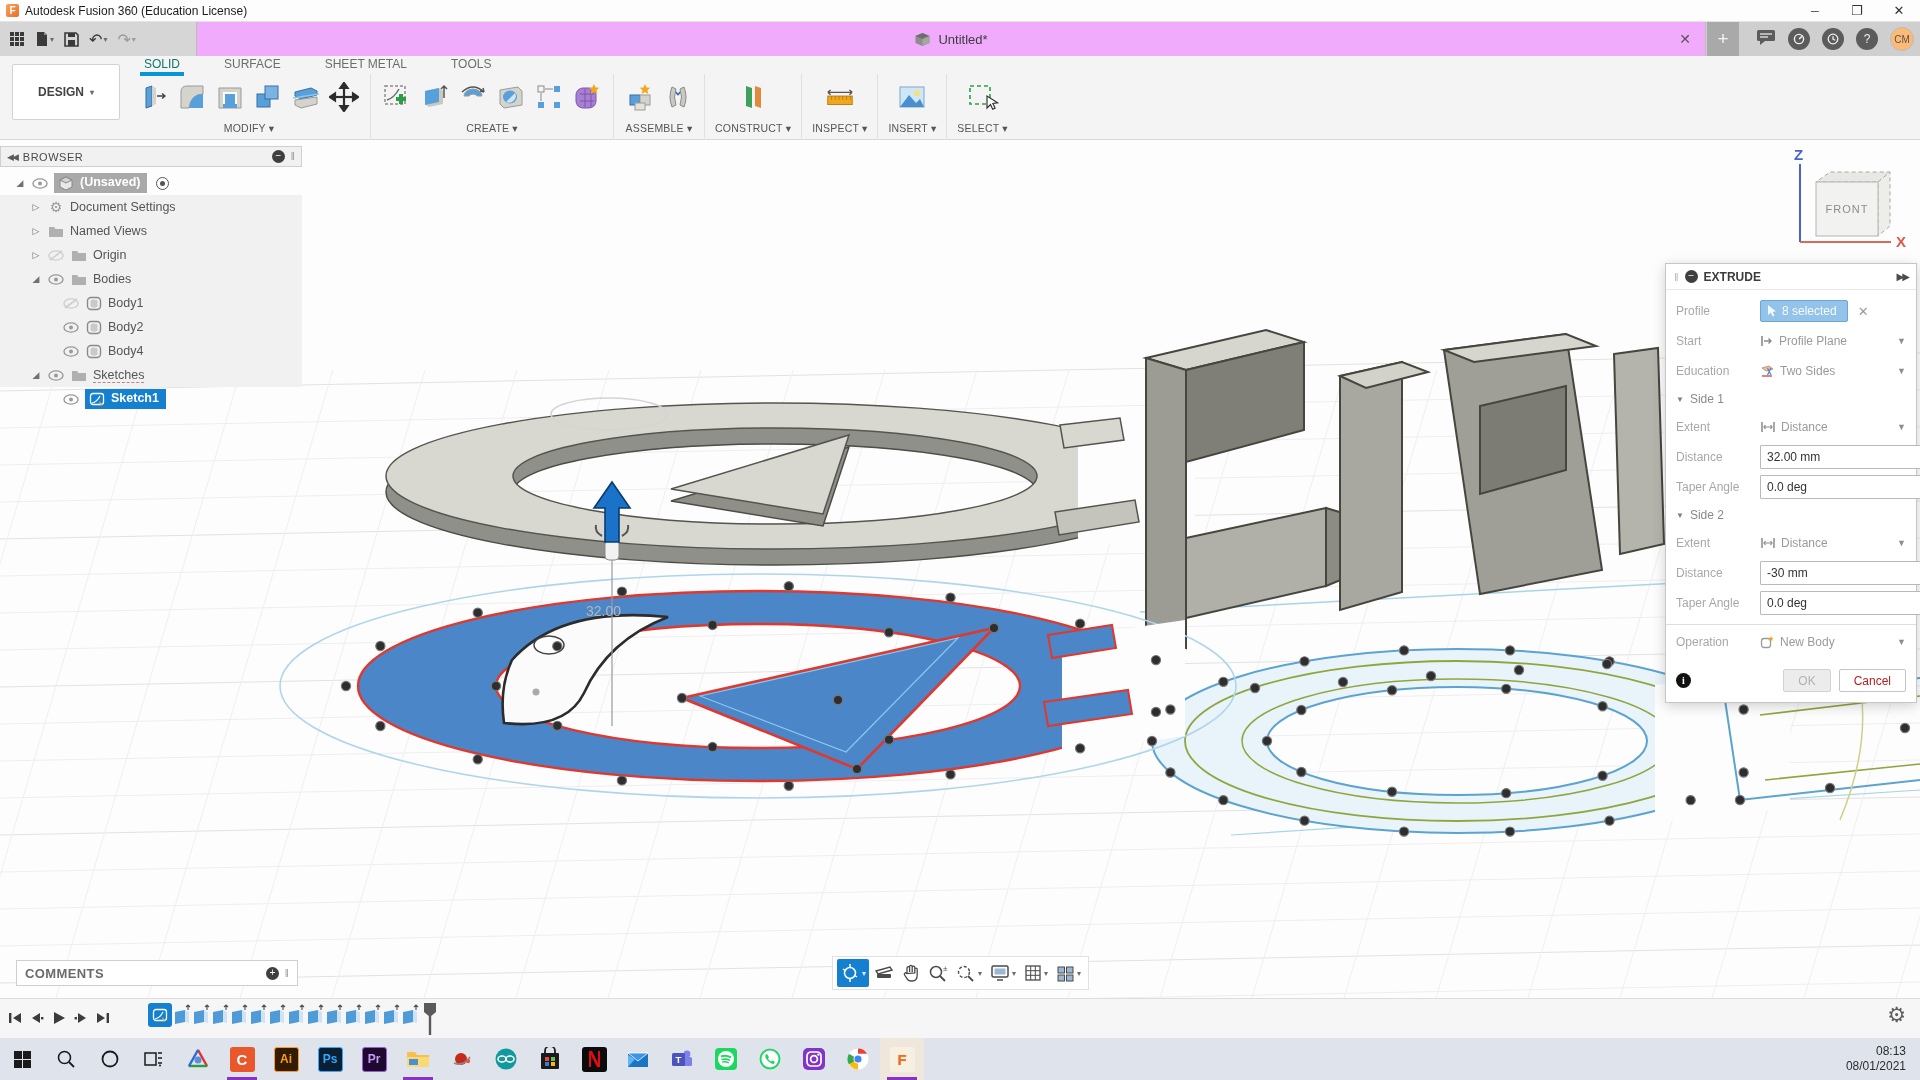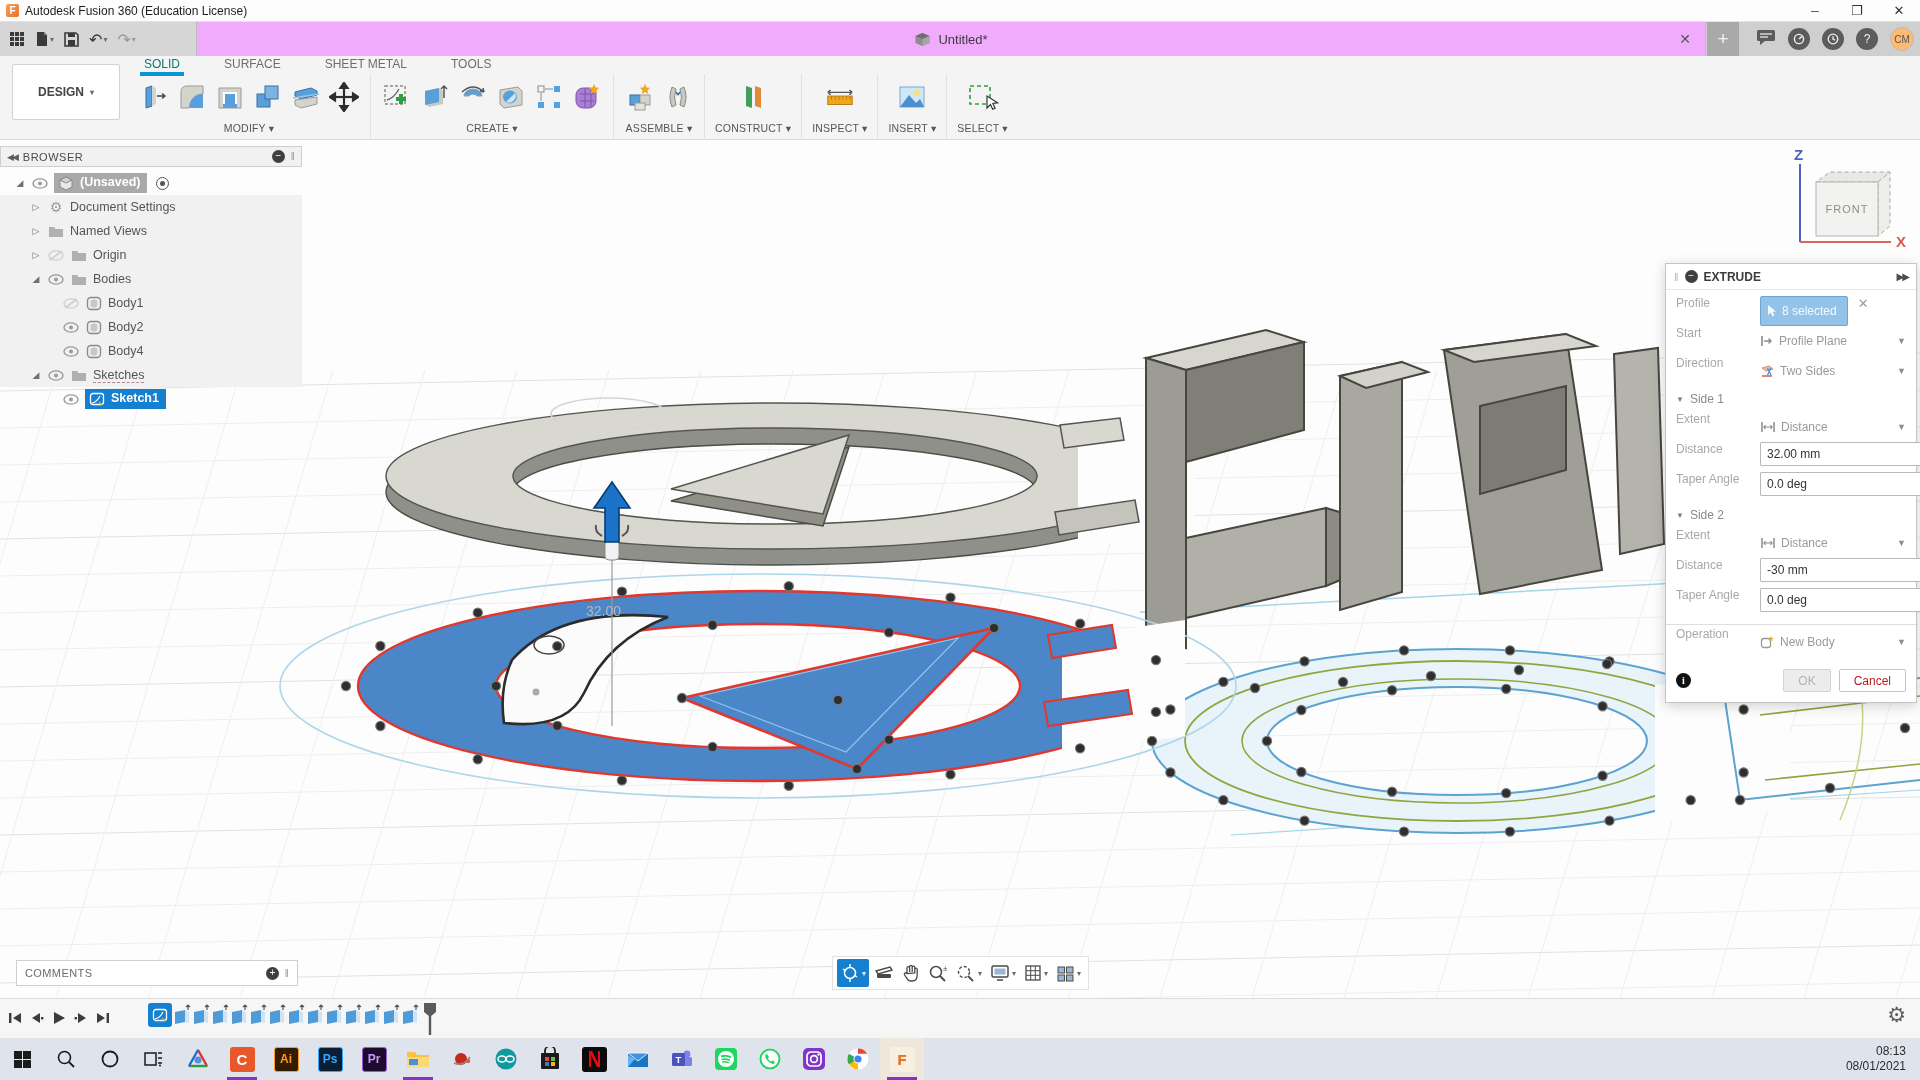--- a/index.html
+++ b/index.html
@@ -69,39 +69,39 @@
   .radio-circle i { width:5px; height:5px; background:#555; border-radius:50%; }
 
   
   .dialog { position:absolute; left:1665px; top:123px; width:252px; background:#fff; border:1px solid #c6c6c6; box-shadow:0 3px 12px rgba(0,0,0,.18); font-size:12px; }
   .dlg-header { height:26px; display:flex; align-items:center; padding:0 8px; gap:6px; border-bottom:1px solid #e8e8e8; }
   .dlg-grip { color:#b5b5b5; font-size:11px; }
   .dlg-dot { width:13px; height:13px; border-radius:50%; background:#3f3f3f; color:#fff; font-size:10px; line-height:11px; text-align:center; }
   .dlg-title { flex:1; color:#3c3c3c; font-weight:bold; font-size:12px; }
   .dlg-pin { color:#4c4c4c; font-size:10px; letter-spacing:-2px; }
   .dlg-body { padding:6px 10px 4px 10px; }
-  .dlg-row { display:flex; height:30px; }
+  .dlg-row { display:flex; align-items:center; height:30px; }
   .dlg-label { width:84px; color:#a8a8a8; flex:none; }
   .dlg-ctl { flex:1; display:flex; align-items:center; gap:5px; color:#9a9a9a; }
   .dd-caret { margin-left:auto; color:#8d8d8d; font-size:9px; }
   .profile-chip { background:#93c3e8; border:1px solid #6ba6d4; border-radius:2px; color:rgba(255,255,255,.92); padding:3px 10px 3px 6px; display:flex; gap:5px; align-items:center; }
   .chip-x { color:#9a9a9a; font-size:13px; margin-left:10px; }
   .sec-header { height:26px; display:flex; align-items:center; gap:6px; color:#8a8a8a; font-size:12px; }
   .sec-tri { font-size:8px; color:#7d7d7d; }
   .dlg-input { flex:1; height:24px; border:1px solid #b9b9b9; border-radius:1px; padding:0 6px; font-size:12px; color:#333; font-family:"Liberation Sans",sans-serif; background:#fff; }
   .dlg-divider { border-top:1px solid #dedede; margin:6px -10px 2px -10px; }
   .dlg-footer { display:flex; align-items:center; padding:8px 10px 10px 10px; gap:8px; }
   .info-dot { width:15px; height:15px; background:#111; color:#fff; border-radius:50%; font-size:10px; font-weight:bold; display:flex; align-items:center; justify-content:center; font-family:"Liberation Serif",serif; }
   .btn { height:23px; padding:4px 14px; border-radius:2px; font-size:12px; display:flex; align-items:center; }
   .btn.ok { margin-left:auto; background:#ececec; border:1px solid #d2d2d2; color:#b2b2b2; }
   .btn.cancel { background:#fff; border:1px solid #c4c4c4; color:#b91c1c; }
 
   
   .comments { position:absolute; left:16px; top:820px; width:282px; height:26px; background:#fff; border:1px solid #cfcfcf; display:flex; align-items:center; padding:0 8px; gap:6px; }
-  .comments-label { flex:1; font-size:11px; color:#6b6b6b; letter-spacing:.4px; }
+  .comments-label { flex:1; font-size:13px; color:#6b6b6b; letter-spacing:.4px;font-weight:bold; }
 
   
   .navbar { position:absolute; left:832px; top:816px; height:34px; background:rgba(255,255,255,.95); border:1px solid #e2e2e2; display:flex; align-items:center; padding:0 4px; gap:2px; }
   .nav-btn { height:28px; display:flex; align-items:center; justify-content:center; padding:0 3px; color:#4a4a4a; gap:1px; }
   .nav-btn.active { background:#1580d0; border-radius:2px; }
 
   
   .timeline { position:absolute; left:0; top:998px; width:1920px; height:40px; background:#f6f6f6; border-top:1px solid #ddd; }
   .tl-controls { position:absolute; left:6px; top:6px; display:flex; gap:4px; }
   .tl-btn { width:18px; height:26px; display:flex; align-items:center; justify-content:center; color:#3c3c3c; }
@@ -764,21 +764,21 @@
           <span class="dlg-ctl">
             <svg width="14" height="12" viewBox="0 0 14 12">
                 <line x1="2" y1="1" x2="2" y2="11" stroke="#8a8a8a" stroke-width="1.6"></line>
                 <path d="M4 6 h7 M8.5 3.5 L11 6 L8.5 8.5" fill="none" stroke="#8a8a8a" stroke-width="1.4"></path>
               </svg>
             <span>Profile Plane</span>
             <span class="dd-caret">▼</span>
           </span>
         </div>
         <div class="dlg-row">
-          <span class="dlg-label">Direction</span>
+          <span class="dlg-label">Education</span>
           <span class="dlg-ctl">
             <svg width="15" height="13" viewBox="0 0 15 13">
                 <polygon points="2,3 9,1 13,4 6,6" fill="#e8c0a8" stroke="#c89878"></polygon>
                 <path d="M7.5 10 L11 3 M7.5 3 L11 10" stroke="#5588cc" stroke-width="1.3" fill="none"></path>
                 <path d="M2 11 L12 11" stroke="#cc4433" stroke-width="1.3"></path>
               </svg>
             <span>Two Sides</span>
             <span class="dd-caret">▼</span>
           </span>
         </div>

